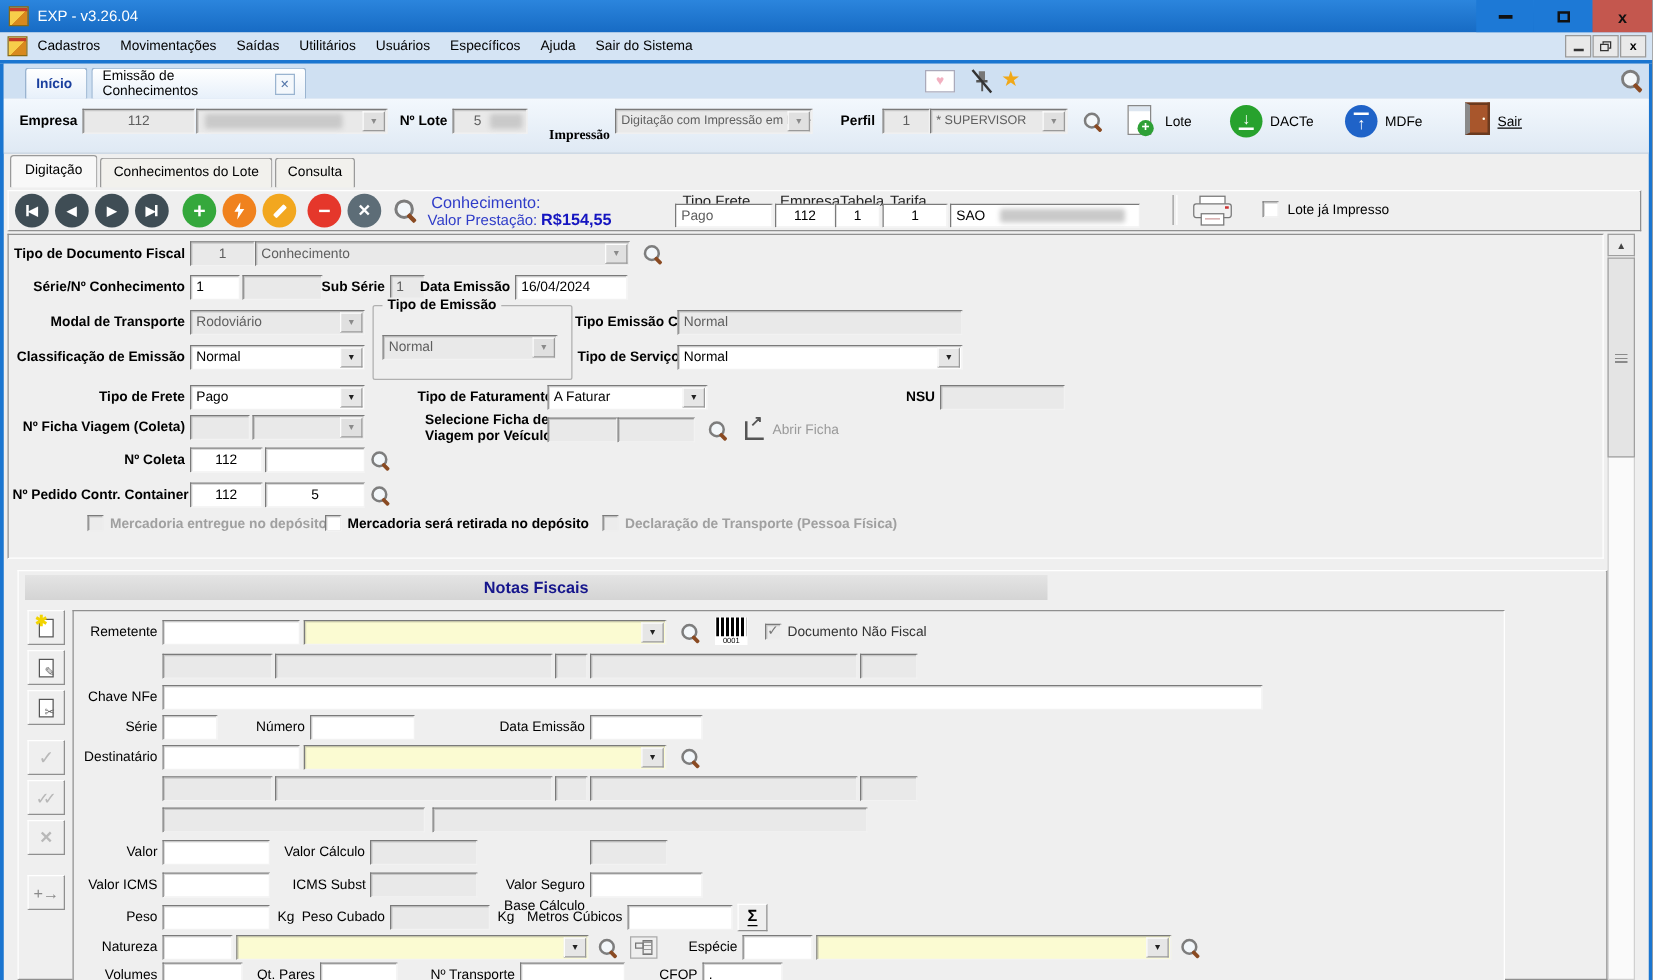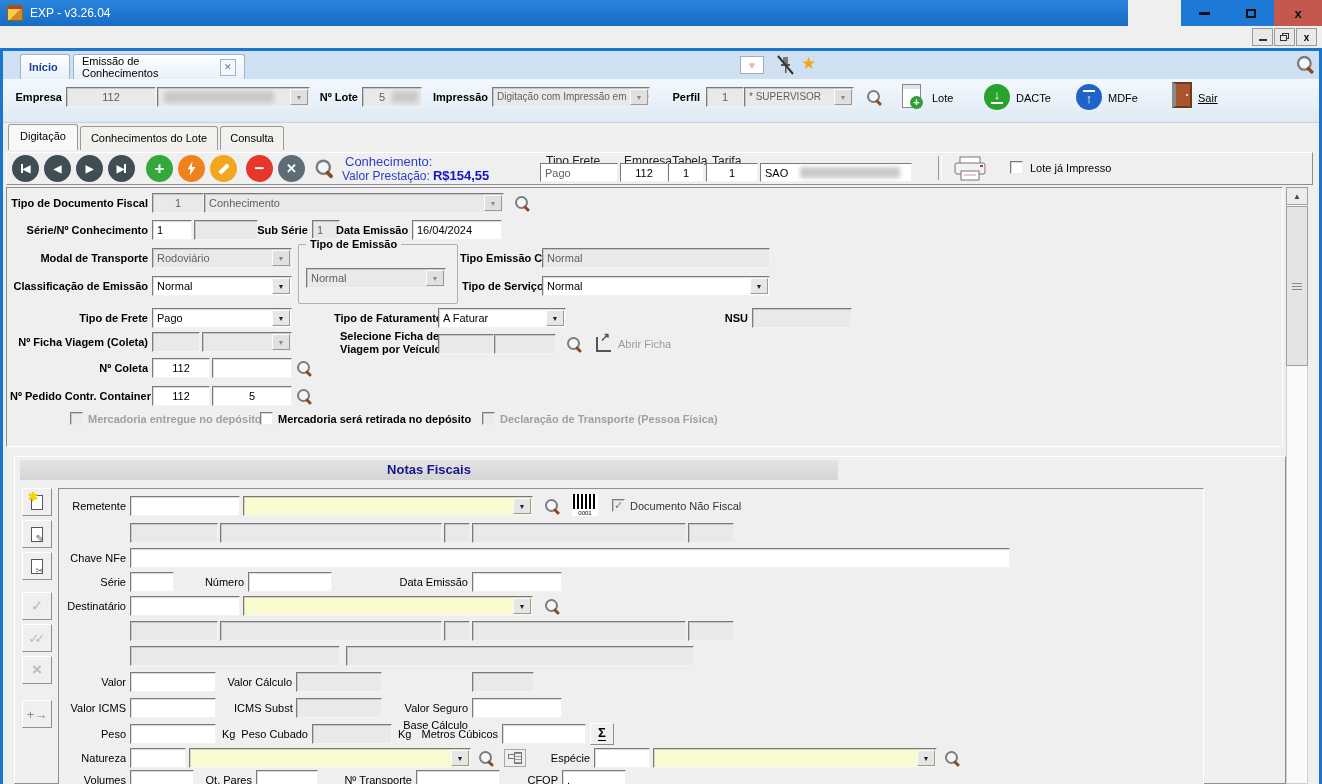--- a/index.html
+++ b/index.html
@@ -1,20 +1,20 @@
 <!DOCTYPE html>
 <html><head>
 <meta charset="utf-8">
 <style>
   html,body{margin:0;padding:0;background:#666;}
   #root{position:relative;width:1322px;height:784px;overflow:hidden;background:#efefef;
         font-family:"Liberation Sans",sans-serif;font-size:11px;color:#000;}
   .abs{position:absolute;}
   
-  .titlebar{left:0;top:0;width:1128px;height:26px;background:linear-gradient(#2b85dd,#176bc4);}
+  .titlebar{left:0;top:0;width:1322px;height:26px;background:linear-gradient(#2b85dd,#176bc4);}
   .title-text{left:30px;top:6px;color:#fff;font-size:12px;}
   .wbtn{top:0;height:26px;display:flex;align-items:center;justify-content:center;}
   .logo{width:16px;height:16px;background:linear-gradient(135deg,#f7ce4a 0 55%,#d8891e 55%);
         border:1px solid #8a6a10;box-sizing:border-box;box-shadow:inset 0 3px 0 #c23b2a;}
   
   .menubar{left:0;top:26px;width:1322px;height:22px;background:#d5e4f4;display:flex;align-items:center;}
   .menuitem{padding:0 8px;line-height:22px;cursor:default;}
   .mdibtn{top:28px;width:21px;height:18px;background:#e9e9e9;border:1px solid #9a9a9a;box-sizing:border-box;
           display:flex;align-items:center;justify-content:center;font-size:10px;font-weight:bold;}
   
@@ -124,20 +124,31 @@
       <span style="width:11px;height:3px;background:#111;"></span>
       </div>
     <div class="abs wbtn" style="left:1227px;width:47px;background:#1d79d6;">
       <span style="width:10px;height:9px;border:2px solid #111;box-sizing:border-box;"></span>
       </div>
     <div class="abs wbtn" style="left:1274px;width:48px;background:#c4574e;font-weight:bold;font-size:13px;color:#111;">
       <span>x</span>
       </div>
   </div>
 
+  <div class="abs menubar">
+    <div class="logo" style="width:16px;height:16px;margin-left:6px;"></div>
+    <span class="menuitem">Cadastros</span>
+    <span class="menuitem">Movimentações</span>
+    <span class="menuitem">Saídas</span>
+    <span class="menuitem">Utilitários</span>
+    <span class="menuitem">Usuários</span>
+    <span class="menuitem">Específicos</span>
+    <span class="menuitem">Ajuda</span>
+    <span class="menuitem">Sair do Sistema</span>
+  </div>
   <div class="abs mdibtn" style="left:1252px;">
     <span style="width:8px;height:2px;background:#333;margin-top:6px;"></span>
     </div>
   <div class="abs mdibtn" style="left:1274px;">
     <span style="position:relative;width:9px;height:8px;">
       <span style="position:absolute;left:2px;top:0;width:7px;height:6px;border:1px solid #333;box-sizing:border-box;"></span>
       <span style="position:absolute;left:0;top:2px;width:7px;height:6px;border:1px solid #333;background:#e9e9e9;box-sizing:border-box;"></span>
     </span>
     </div>
   <div class="abs mdibtn" style="left:1296px;">
@@ -171,21 +182,21 @@
   <div class="abs headerrow"></div>
   <div class="lblr" style="left:10px;top:91px;width:52px;">Empresa</div>
   <div class="fld dis num" style="left:66px;top:87px;width:90px;">112</div>
   <div class="fld dis" style="left:157px;top:87px;width:153px;">
     <span class="dd flat">▼</span>
     </div>
   <div class="redact" style="left:164px;top:91px;width:110px;height:12px;"></div>
   <div class="lblr" style="left:316px;top:91px;width:42px;">Nº Lote</div>
   <div class="fld dis" style="left:362px;top:87px;width:60px;padding-left:16px;">5</div>
   <div class="redact" style="left:392px;top:91px;width:26px;height:12px;"></div>
-  <div class="lblr" style="left:430px;top:91px;width:58px;">Impressão</div>
+  <div class="lblr" style="left:430px;top:102px;width:58px;font-family:Liberation Serif, serif;">Impressão</div>
   <div class="fld dis" style="left:492px;top:87px;width:158px;font-size:10px;padding-right:18px;">
     <span>Digitação com Impressão em Lote</span>
     <span class="dd flat">▼</span></div>
   <div class="lblr" style="left:672px;top:91px;width:28px;">Perfil</div>
   <div class="fld dis num" style="left:706px;top:87px;width:38px;">1</div>
   <div class="fld dis" style="left:744px;top:87px;width:110px;font-size:10px;padding-right:18px;">
     <span>* SUPERVISOR</span>
     <span class="dd flat">▼</span></div>
   <span class="mag" style="left:866px;top:89px;"></span>
 

